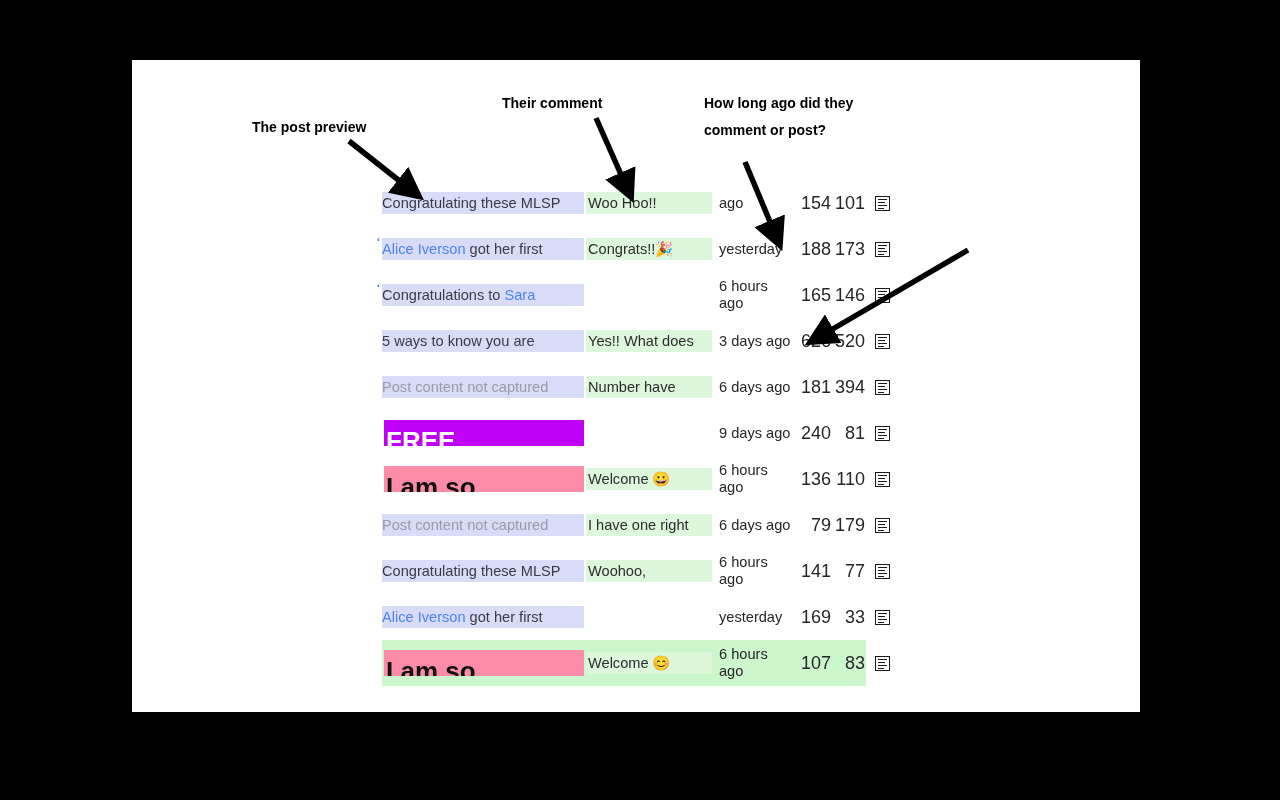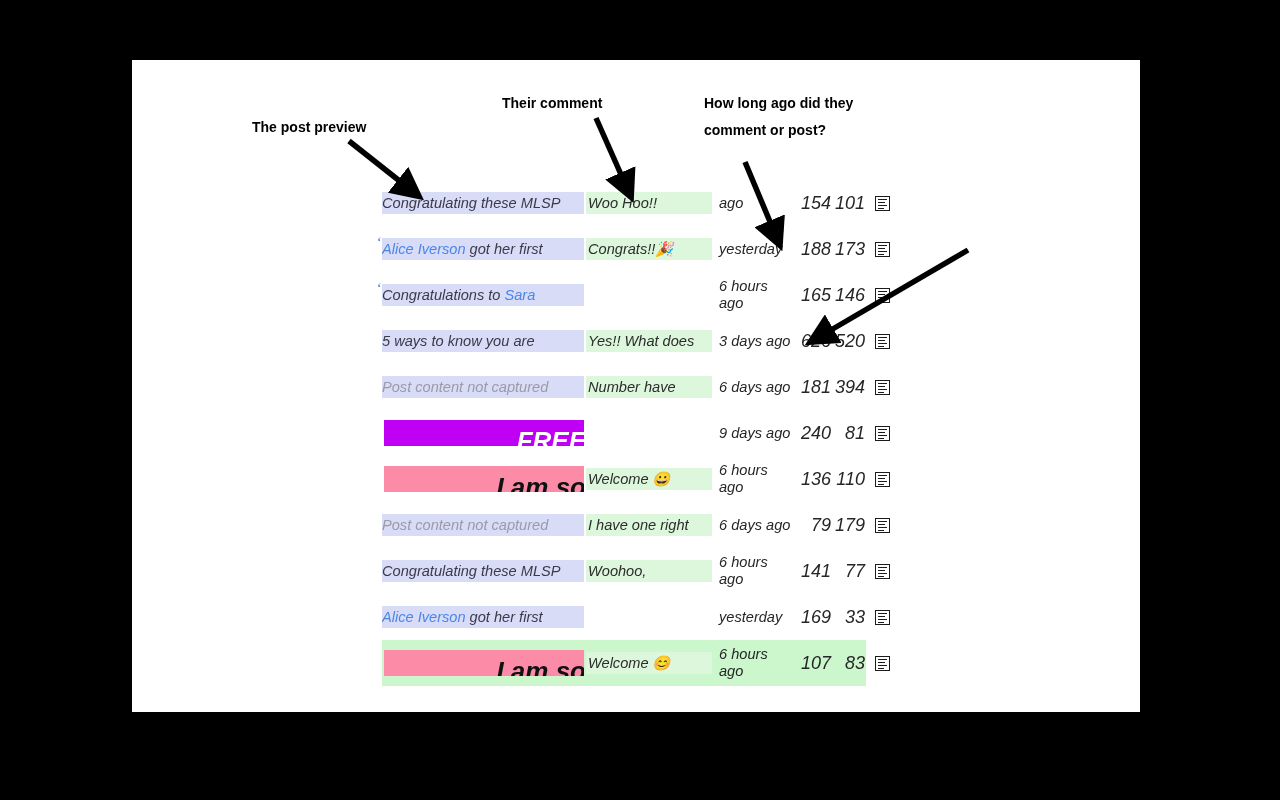--- a/index.html
+++ b/index.html
@@ -32,21 +32,20 @@
     top: 120px;    
     width: 490px;
   }
 
   .row {
     position: relative;
     display: flex;
     align-items: center;
     height: 46px;
     width: 484px;
-    font-style: italic;
   }
   .row.selected {
     background: #ccf7cc;
   }
 
   .tick {
     position: absolute;
     left: -6px;
     top: 10px;
     width: 4px;
@@ -82,21 +81,21 @@
   .preview.thumb .banner {
     position: absolute;
     left: 2px; top: 0;
     width: 200px; height: 26px;
     display: block;
   }
   .preview.thumb .banner-text {
     position: absolute;
     left: 4px; top: 8px;
     width: 200px;
-    text-align: right;
+    text-align: left;
     font-size: 26px;
     font-weight: bold;
     line-height: 26px;
     white-space: nowrap;
     overflow: hidden;
   }
   .banner.magenta { background: #bf00f5; }
   .banner.magenta + .banner-text { color: #ffffff; }
   .banner.pink { background: #fb8ba6; }
   .banner.pink + .banner-text { color: #111111; }

